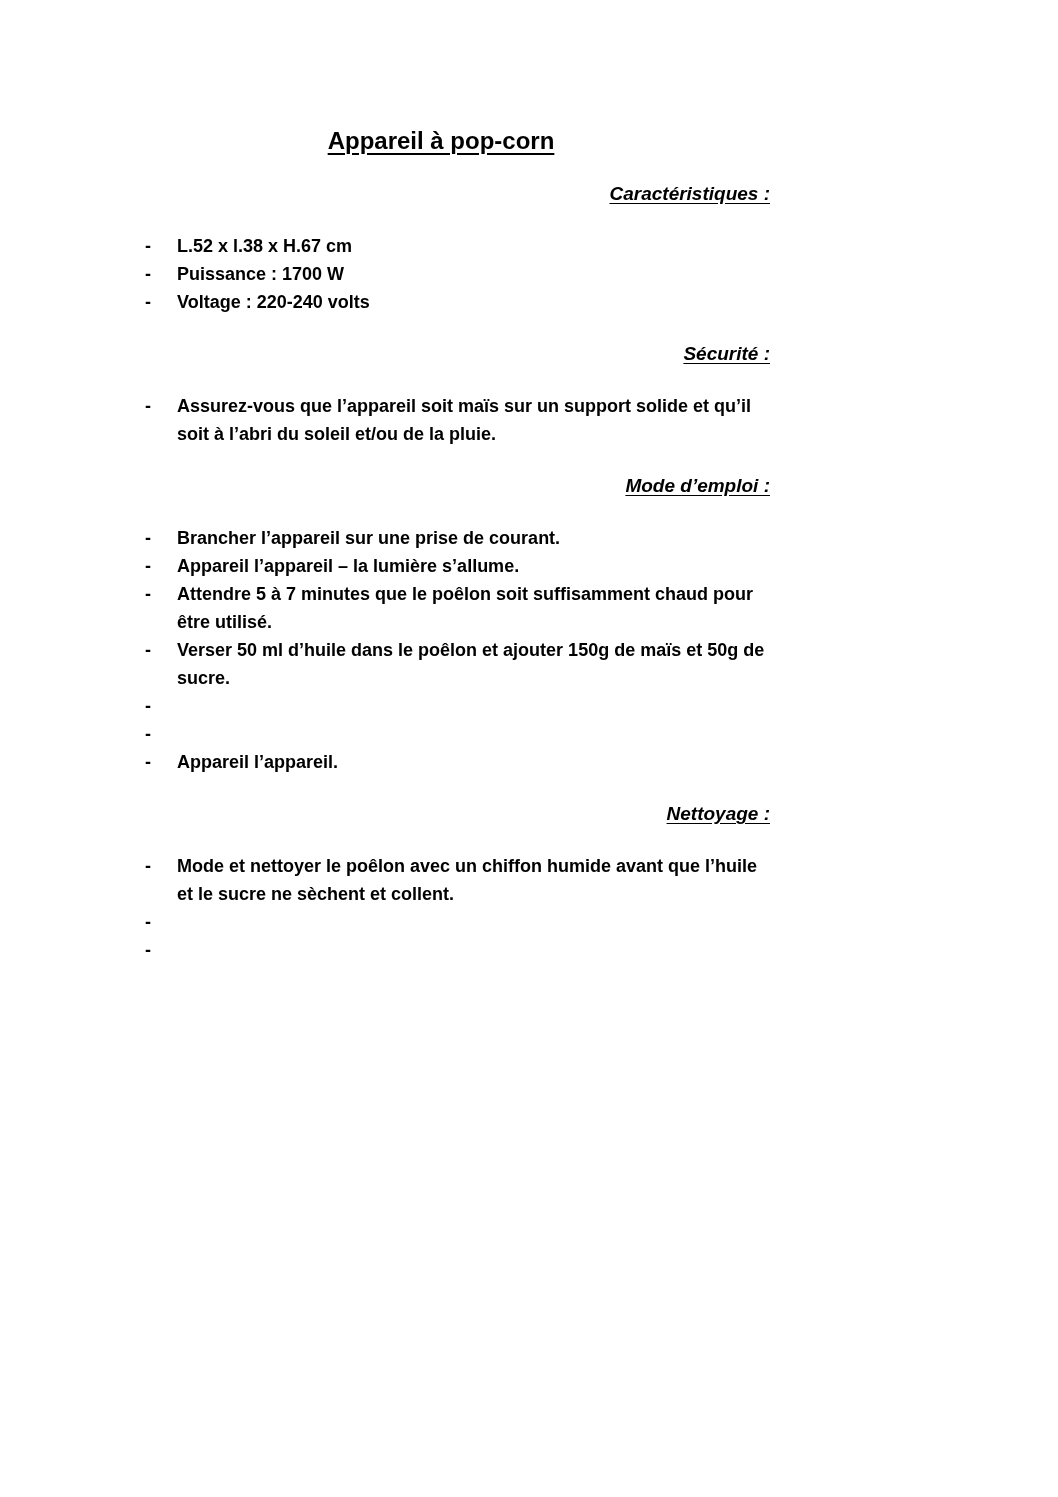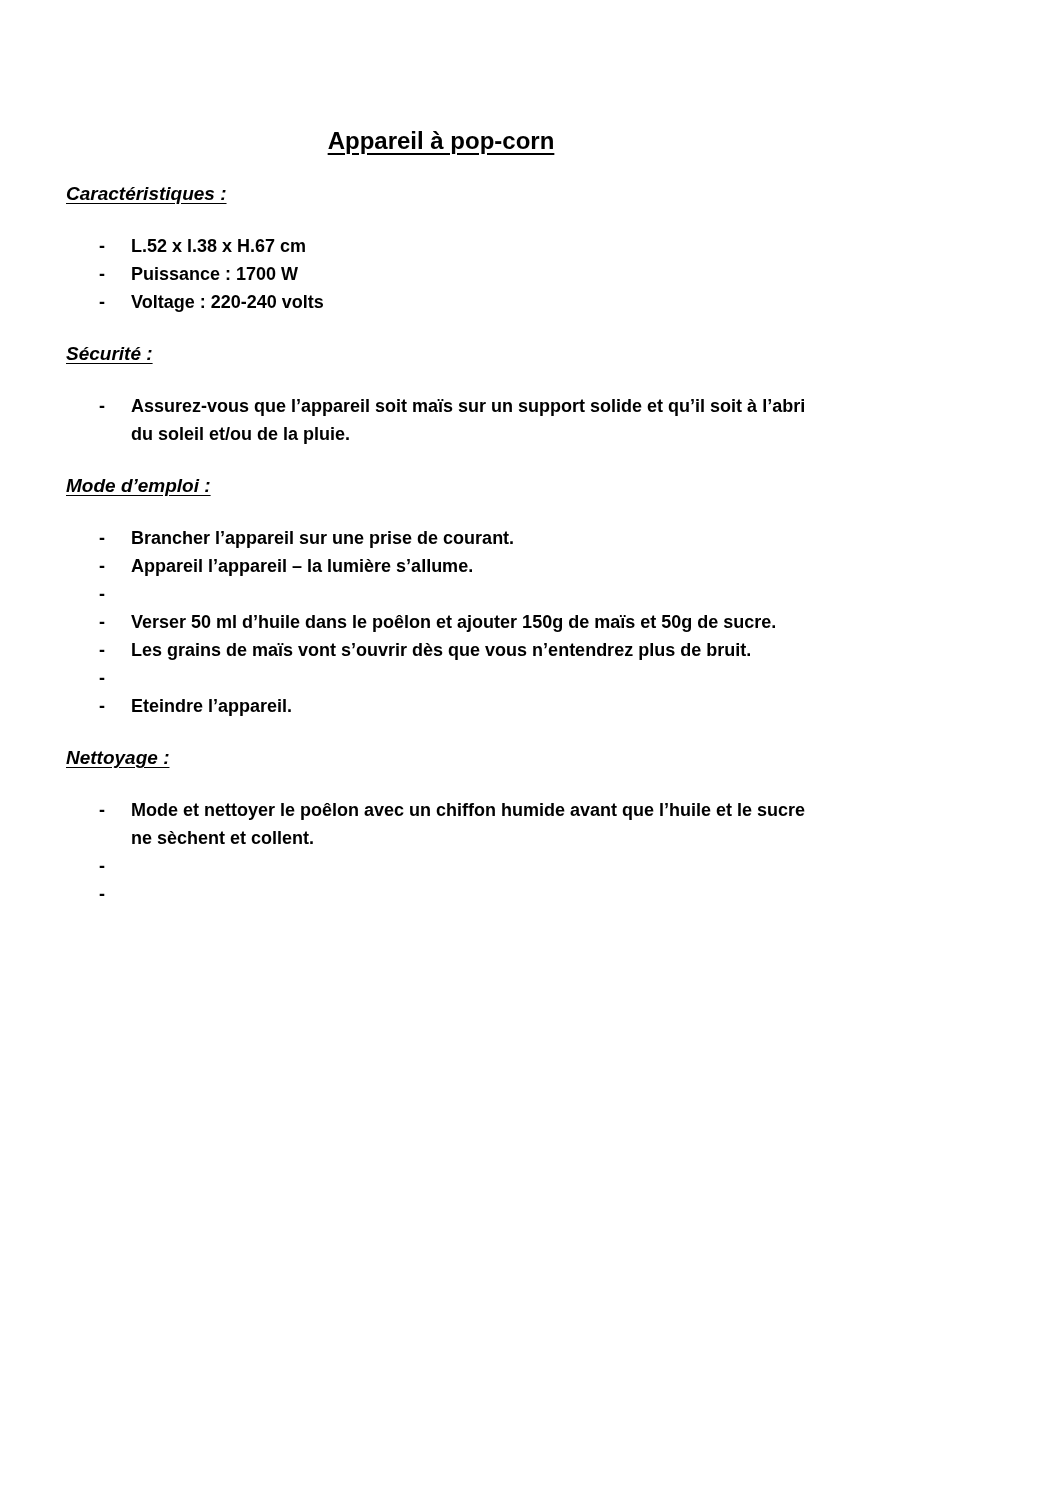--- a/index.html
+++ b/index.html
@@ -10,21 +10,21 @@
   .page {
     position: relative;
     width: 882px;
     height: 1497px;
     background: #ffffff;
     color: #000000;
     font-family: "Liberation Sans", sans-serif;
     font-weight: bold;
     overflow: hidden;
     box-sizing: border-box;
-    padding: 0 66px;
+    padding: 0 112px;
   }
   .doc-title {
     margin: 126px 0 0 0;
     text-align: center;
     font-size: 24px;
     line-height: 30px;
     font-weight: bold;
     text-decoration: underline;
     text-underline-offset: 4px;
     text-decoration-thickness: 2px;
@@ -33,20 +33,21 @@
     margin-top: 26px;
   }
   .section-heading {
     margin: 0;
     font-size: 19px;
     line-height: 24px;
     font-weight: bold;
     font-style: italic;
     text-decoration: underline;
     text-underline-offset: 3px;
+    text-align: right;
   }
   ul.bullet-list {
     list-style: none;
     margin: 26px 0 0 0;
     padding: 0;
   }
   ul.bullet-list li {
     display: flex;
     align-items: flex-start;
     padding-left: 33px;
@@ -103,35 +104,35 @@
       <li>
         <span class="dash">-</span>
         <span class="li-text">Brancher l’appareil sur une prise de courant.</span>
       </li>
       <li>
         <span class="dash">-</span>
         <span class="li-text">Appareil l’appareil – la lumière s’allume.</span>
       </li>
       <li>
         <span class="dash">-</span>
+        <span class="li-text">Attendre 5 à 7 minutes que le poêlon soit suffisamment chaud pour être utilisé.</span>
       </li>
       <li>
         <span class="dash">-</span>
         <span class="li-text">Verser  50 ml d’huile dans le poêlon et ajouter 150g de maïs et 50g de sucre.</span>
       </li>
       <li>
         <span class="dash">-</span>
-        <span class="li-text">Les grains de maïs vont s’ouvrir dès que vous n’entendrez plus de bruit.</span>
       </li>
       <li>
         <span class="dash">-</span>
       </li>
       <li>
         <span class="dash">-</span>
-        <span class="li-text">Eteindre l’appareil.</span>
+        <span class="li-text">Appareil l’appareil.</span>
       </li>
     </ul>
   </div>
 
   <div class="section">
     <h2 class="section-heading">Nettoyage :</h2>
     <ul class="bullet-list">
       <li>
         <span class="dash">-</span>
         <span class="li-text">Mode et nettoyer le poêlon avec un chiffon humide avant que l’huile et le sucre ne sèchent et collent.</span>

